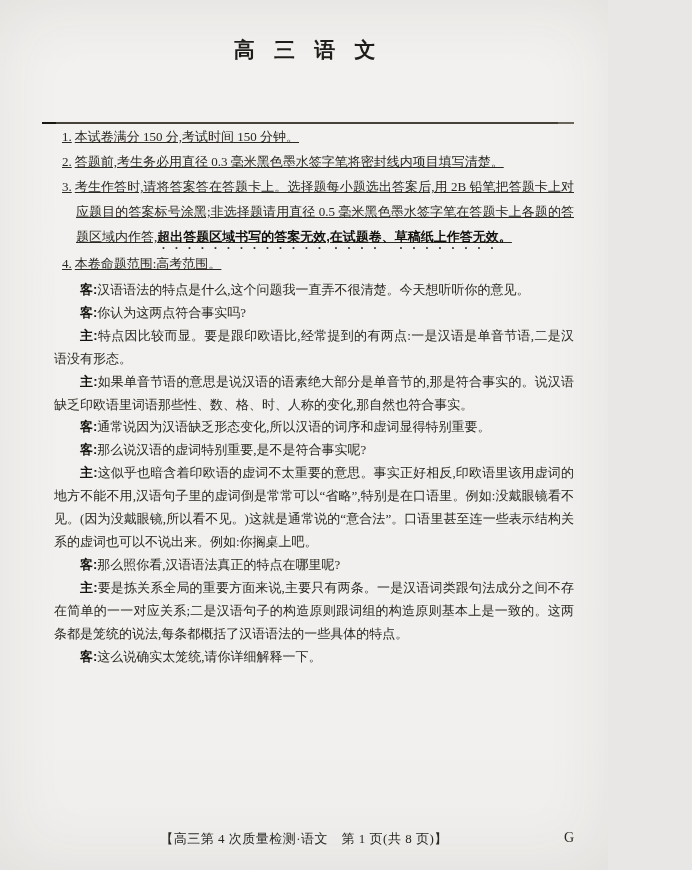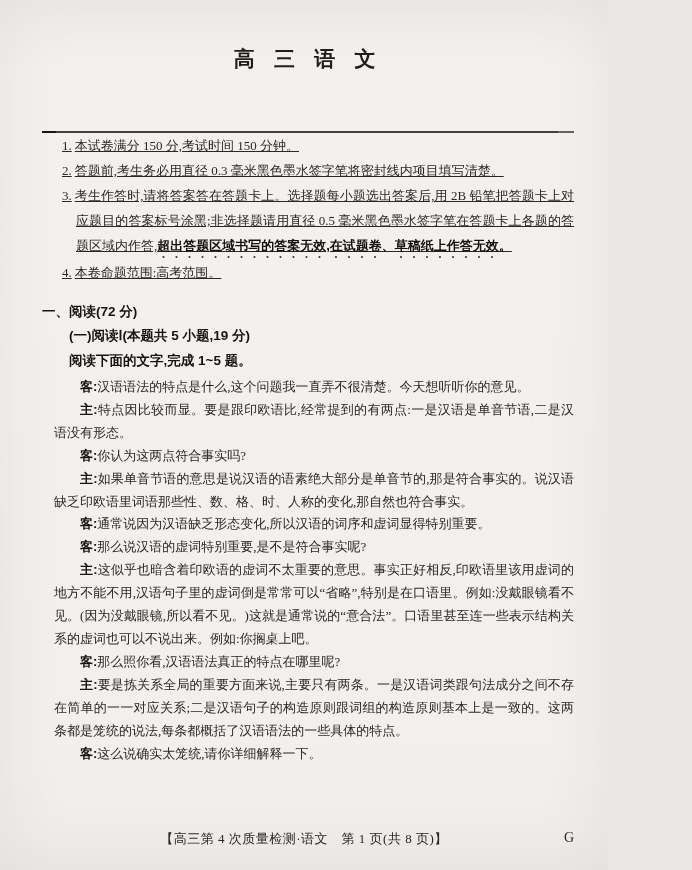--- a/index.html
+++ b/index.html
@@ -9,21 +9,21 @@
     background: #e8e7e5;
   }
   .sheet {
     position: relative;
     width: 608px;
     height: 870px;
     background: linear-gradient(180deg, #efeeec 0%, #f2f1ef 8%, #f1f0ee 85%, #eeedeb 100%);
     box-shadow: inset 0 0 70px rgba(60,55,45,0.07);
     color: #26241f;
     overflow: hidden;
-    padding: 39px 34px 0 42px;
+    padding: 30px 34px 0 42px;
   }
   .title {
     text-align: center;
     font-family: "Liberation Serif", serif;
     font-weight: bold;
     font-size: 21px;
     letter-spacing: 7px;
     color: #1f1d19;
     margin-top: 6px;
   }
@@ -114,30 +114,25 @@
 
   <div class="rule"></div>
 
   <div>
     <p class="notice-item"><span class="num">1.</span><span>本试卷满分 150 分,考试时间 150 分钟。</span></p>
     <p class="notice-item"><span class="num">2.</span><span>答题前,考生务必用直径 0.3 毫米黑色墨水签字笔将密封线内项目填写清楚。</span></p>
     <p class="notice-item"><span class="num">3.</span><span>考生作答时,请将答案答在答题卡上。选择题每小题选出答案后,用 2B 铅笔把答题卡上对应题目的答案标号涂黑;非选择题请用直径 0.5 毫米黑色墨水签字笔在答题卡上各题的答题区域内作答,</span><span class="em">超出答题区域书写的答案无效,在试题卷、草稿纸上作答无效。</span></p>
     <p class="notice-item"><span class="num">4.</span><span>本卷命题范围:高考范围。</span></p>
   </div>
 
-  <div>
-    <p class="part-heading">一、阅读(72 分)</p>
-    <p class="sub-heading">(一)阅读Ⅰ(本题共 5 小题,19 分)</p>
-    <p class="instruction">阅读下面的文字,完成 1~5 题。</p>
-  </div>
 
   <div class="dialogue">
     <p class="para"><span class="speaker">客:</span><span>汉语语法的特点是什么,这个问题我一直弄不很清楚。今天想听听你的意见。</span></p>
+    <p class="para"><span class="speaker">客:</span><span>你认为这两点符合事实吗?</span></p>
     <p class="para"><span class="speaker">主:</span><span>特点因比较而显。要是跟印欧语比,经常提到的有两点:一是汉语是单音节语,二是汉语没有形态。</span></p>
-    <p class="para"><span class="speaker">客:</span><span>你认为这两点符合事实吗?</span></p>
     <p class="para"><span class="speaker">主:</span><span>如果单音节语的意思是说汉语的语素绝大部分是单音节的,那是符合事实的。说汉语缺乏印欧语里词语那些性、数、格、时、人称的变化,那自然也符合事实。</span></p>
     <p class="para"><span class="speaker">客:</span><span>通常说因为汉语缺乏形态变化,所以汉语的词序和虚词显得特别重要。</span></p>
     <p class="para"><span class="speaker">客:</span><span>那么说汉语的虚词特别重要,是不是符合事实呢?</span></p>
     <p class="para"><span class="speaker">主:</span><span>这似乎也暗含着印欧语的虚词不太重要的意思。事实正好相反,印欧语里该用虚词的地方不能不用,汉语句子里的虚词倒是常常可以“省略”,特别是在口语里。例如:没戴眼镜看不见。(因为没戴眼镜,所以看不见。)这就是通常说的“意合法”。口语里甚至连一些表示结构关系的虚词也可以不说出来。例如:你搁桌上吧。</span></p>
     <p class="para"><span class="speaker">客:</span><span>那么照你看,汉语语法真正的特点在哪里呢?</span></p>
     <p class="para"><span class="speaker">主:</span><span>要是拣关系全局的重要方面来说,主要只有两条。一是汉语词类跟句法成分之间不存在简单的一一对应关系;二是汉语句子的构造原则跟词组的构造原则基本上是一致的。这两条都是笼统的说法,每条都概括了汉语语法的一些具体的特点。</span></p>
     <p class="para"><span class="speaker">客:</span><span>这么说确实太笼统,请你详细解释一下。</span></p>
   </div>
 
   <div class="footer">

